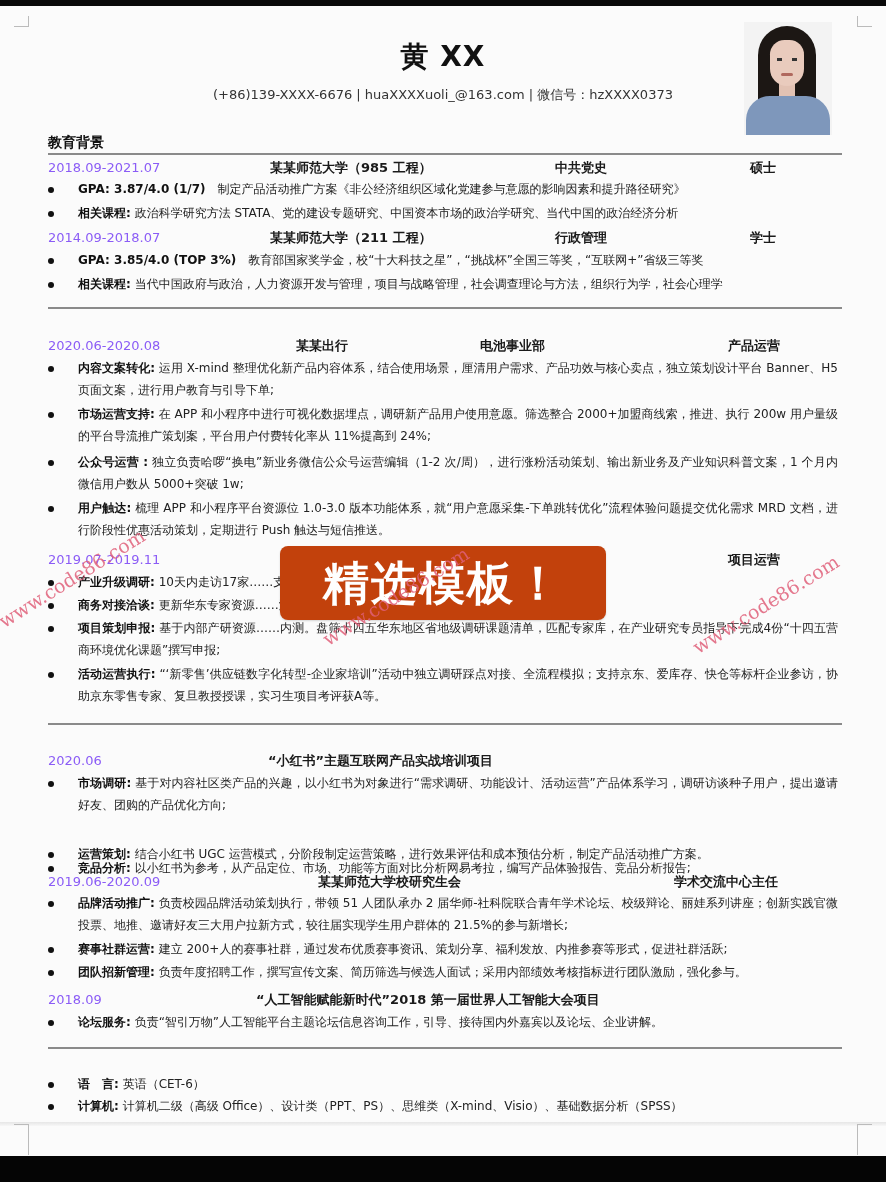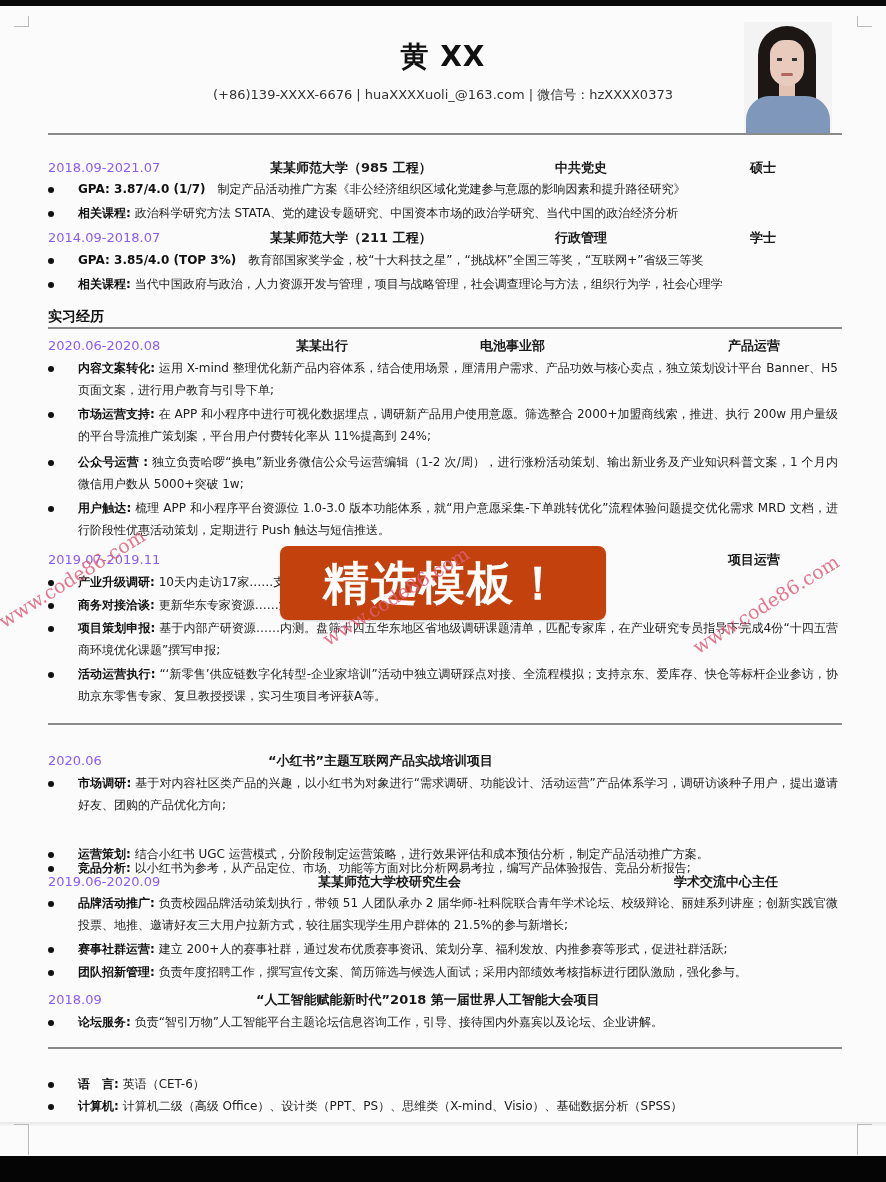--- a/index.html
+++ b/index.html
@@ -75,20 +75,21 @@
 <div class="photo">
   <div class="hair"></div>
   <div class="neck"></div>
   <div class="face"></div>
   <div class="eyes"></div>
   <div class="mouth"></div>
   <div class="shirt"></div>
 </div>
 
 <div class="section" style="top:132px;">
+  <div class="sec-title">教育背景</div>
   <div class="sec-rule"></div>
 </div>
 <div class="row" style="top:158px;">
   <span class="c date">2018.09-2021.07</span>
   <span class="c bold" style="left:222px;">某某师范大学（985 工程）</span>
   <span class="c bold" style="left:507px;">中共党史</span>
   <span class="c bold" style="left:702px;">硕士</span>
 </div>
 <div class="bullet" style="top:179px;">
     <span class="dot"></span>
@@ -108,21 +109,20 @@
 <div class="bullet" style="top:250px;">
     <span class="dot"></span>
     <div class="txt"><span class="k">GPA: 3.85/4.0 (TOP 3%)</span><span>　教育部国家奖学金，校“十大科技之星”，“挑战杯”全国三等奖，“互联网+”省级三等奖</span></div>
   </div>
 <div class="bullet" style="top:274px;">
     <span class="dot"></span>
     <div class="txt"><span class="k">相关课程:</span><span> 当代中国政府与政治，人力资源开发与管理，项目与战略管理，社会调查理论与方法，组织行为学，社会心理学</span></div>
   </div>
 
 <div class="section" style="top:306px;">
-  <div class="sec-title">实习经历</div>
   <div class="sec-rule"></div>
 </div>
 <div class="row" style="top:336px;">
   <span class="c date">2020.06-2020.08</span>
   <span class="c bold" style="left:248px;">某某出行</span>
   <span class="c bold" style="left:432px;">电池事业部</span>
   <span class="c bold" style="left:680px;">产品运营</span>
 </div>
 <div class="bullet" style="top:358px;">
     <span class="dot"></span>

